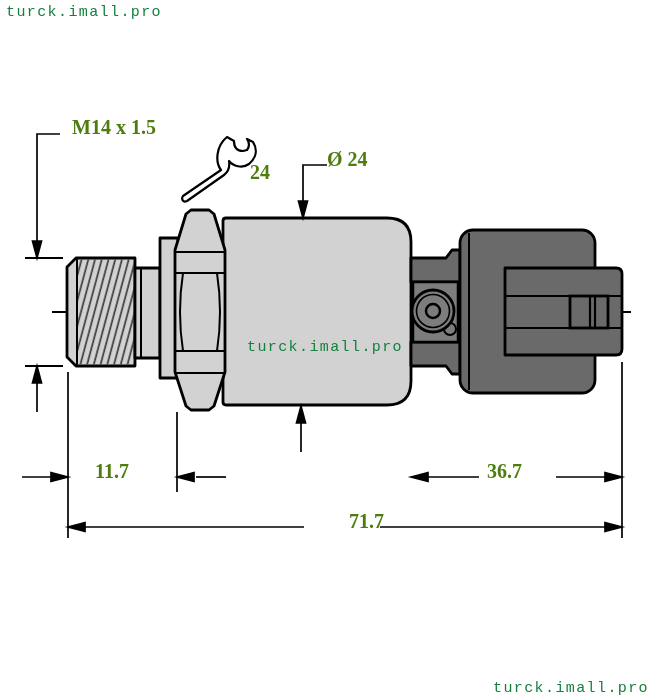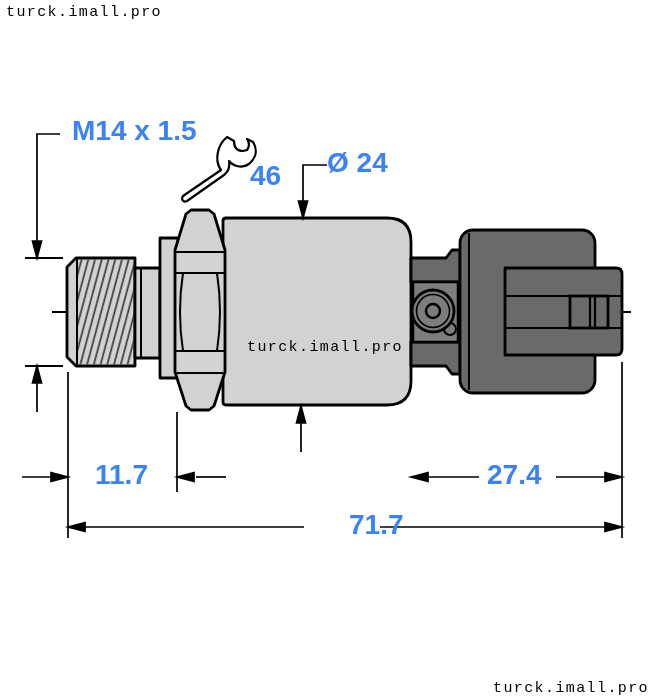--- a/index.html
+++ b/index.html
@@ -1,21 +1,21 @@
 <!DOCTYPE html>
 <html><head>
 <meta charset="utf-8">
 <style>
   html,body{margin:0;padding:0;background:#fff;}
   .stage{position:relative;width:653px;height:700px;background:#ffffff;overflow:hidden;
          font-family:"Liberation Sans",sans-serif;}
   .stage svg{position:absolute;left:0;top:0;}
-  .lbl{position:absolute;color:#3b82f6;font-size:28px;font-weight:600;
-       font-family:Liberation Sans, sans-serif;white-space:nowrap;line-height:1;}
-  .wm{position:absolute;color:#000000;font-size:15px;letter-spacing:1.4px;
+  .lbl{position:absolute;color:#4d7c0f;font-size:20px;font-weight:600;
+       font-family:Liberation Serif, serif;white-space:nowrap;line-height:1;}
+  .wm{position:absolute;color:#15803d;font-size:15px;letter-spacing:1.4px;
       font-family:"Liberation Mono",monospace;white-space:nowrap;line-height:1;}
 </style>
 </head>
 <body>
 
 <div class="stage">
 
   <svg width="653" height="700" viewBox="0 0 653 700">
     <defs>
       <pattern id="hatch" width="6.5" height="12" patternUnits="userSpaceOnUse" patternTransform="rotate(15)">
@@ -124,19 +124,19 @@
              C230,167 228,172 224,175
              L187,201
              C183,203 181,199 183,196 Z"></path>
   </svg>
 
   <div class="wm" style="left:6px;top:5px;">turck.imall.pro</div>
   <div class="wm" style="left:247px;top:340px;">turck.imall.pro</div>
   <div class="wm" style="left:493px;top:681px;">turck.imall.pro</div>
 
   <div class="lbl" style="left:72px;top:117px;">M14 x 1.5</div>
-  <div class="lbl" style="left:250px;top:162px;">46</div>
+  <div class="lbl" style="left:250px;top:162px;">24</div>
   <div class="lbl" style="left:327px;top:149px;">Ø 24</div>
   <div class="lbl" style="left:95px;top:461px;">11.7</div>
-  <div class="lbl" style="left:487px;top:461px;">27.4</div>
+  <div class="lbl" style="left:487px;top:461px;">36.7</div>
   <div class="lbl" style="left:312px;top:511px;margin-left:37px;">71.7</div>
 
 </div>
 
 </body></html>

